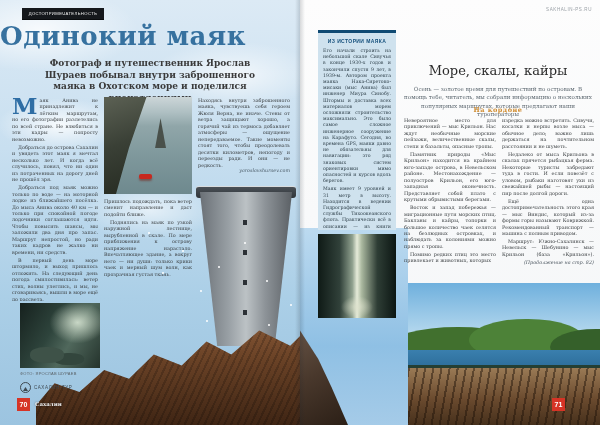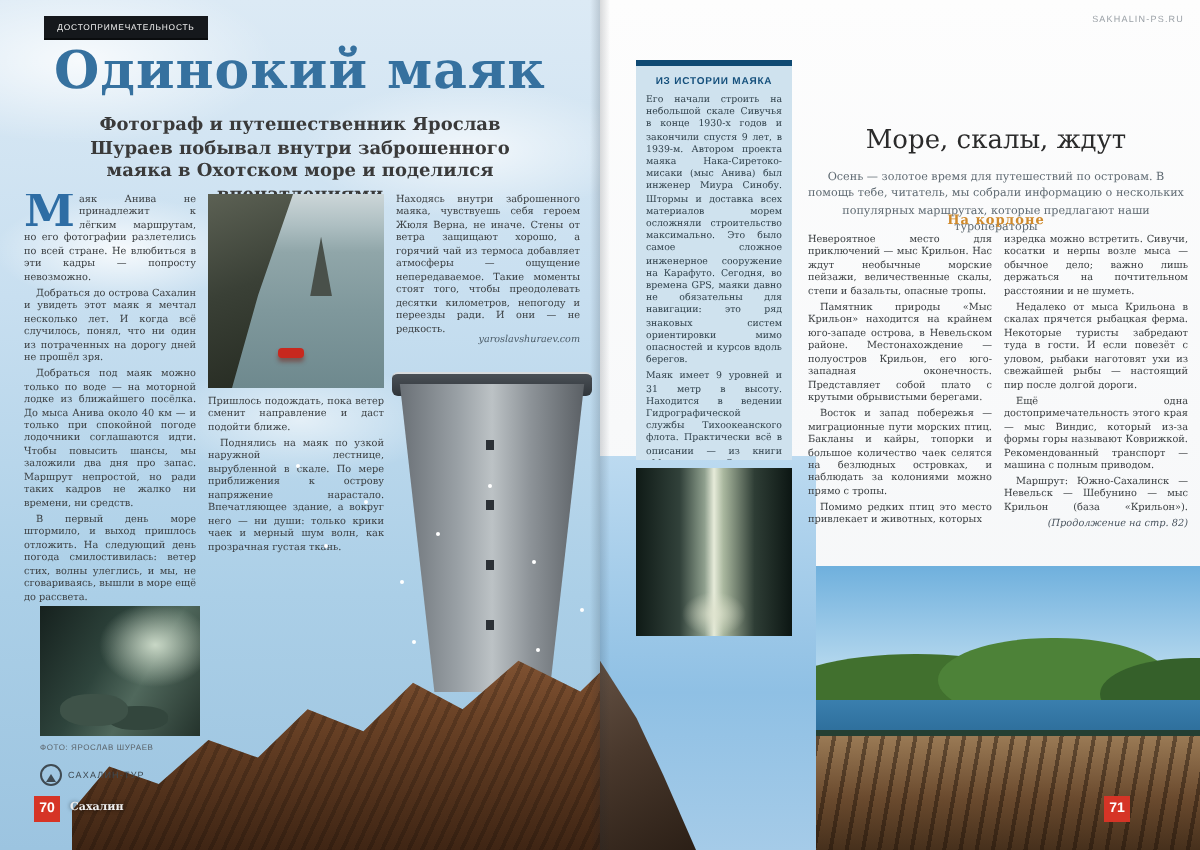--- a/index.html
+++ b/index.html
@@ -10,21 +10,21 @@
   
   .clouds{left:0;top:0;width:300px;height:270px;
     background:
       radial-gradient(90px 38px at 60px 125px,rgba(255,255,255,.85),transparent 70%),
       radial-gradient(120px 48px at 235px 75px,rgba(255,255,255,.7),transparent 70%),
       radial-gradient(100px 42px at 150px 210px,rgba(255,255,255,.6),transparent 70%),
       radial-gradient(140px 60px at 40px 30px,rgba(255,255,255,.8),transparent 70%);}
   .tag-bar{left:22px;top:8px;width:82px;height:11px;background:#15181c;color:#f2f2f2;
     font-family:"Liberation Sans",sans-serif;font-size:4.2px;letter-spacing:.4px;
     display:flex;align-items:center;justify-content:center;border-bottom:1px solid #0a0c0e;}
-  .l-title{left:0;top:21px;width:300px;text-align:center;font-size:26px;font-weight:bold;
+  .l-title{left:0;top:21px;width:300px;text-align:left;font-size:26px;font-weight:bold;
     color:#36719f;letter-spacing:.5px;}
   .l-sub{left:28px;top:58px;width:244px;text-align:center;font-size:9px;font-weight:bold;
     color:#3a3a3a;line-height:1.28;}
   .bodycol{font-size:4.9px;line-height:1.32;text-align:justify;color:#3c4043;}
   .bodycol p{margin:0 0 1.5px;text-indent:6px;}
   .bodycol p.noind{text-indent:0;}
   .dropcap{float:left;font-size:23px;line-height:17px;font-weight:bold;color:#2e6da4;
     padding-right:2px;}
   .lcol1{left:12px;top:97px;width:86px;height:204px;overflow:hidden;}
   .lcol2{left:104px;top:198px;width:88px;height:134px;overflow:hidden;}
@@ -195,21 +195,21 @@
 
   <div class="abs brand">SAKHALIN-PS.RU</div>
 
   <div class="abs history">
     <h3>ИЗ ИСТОРИИ МАЯКА</h3>
     <p>Его начали строить на небольшой скале Сивучья в конце 1930-х годов и закончили спустя 9 лет, в 1939-м. Автором проекта маяка Нака-Сиретоко-мисаки (мыс Анива) был инженер Миура Синобу. Штормы и доставка всех материалов морем осложняли строительство максимально. Это было самое сложное инженерное сооружение на Карафуто. Сегодня, во времена GPS, маяки давно не обязательны для навигации: это ряд знаковых систем ориентировки мимо опасностей и курсов вдоль берегов.</p>
     <p>Маяк имеет 9 уровней и 31 метр в высоту. Находится в ведении Гидрографической службы Тихоокеанского флота. Практически всё в описании — из книги «Маяки Сахалина», наследия исследователя острова Игоря Самарина. Туроператоры предлагают посещение: организованные платные экскурсии.</p>
   </div>
   <div class="abs photo-corridor"></div>
 
-  <div class="abs r-sub">Море, скалы, ждут</div>
+  <div class="abs r-sub">Море, скалы, кайры</div>
   <div class="abs lede">Осень — золотое время для путешествий по островам. В помощь тебе, читатель, мы собрали информацию о нескольких популярных маршрутах, которые предлагают наши туроператоры</div>
   <div class="abs sec-head">На кордоне</div>
 
   <div class="abs bodycol rcol1">
     <p class="noind">Невероятное место для приключений — мыс Крильон. Нас ждут необычные морские пейзажи, величественные скалы, степи и базальты, опасные тропы.</p>
     <p>Памятник природы «Мыс Крильон» находится на крайнем юго-западе острова, в Невельском районе. Местонахождение — полуостров Крильон, его юго-западная оконечность. Представляет собой плато с крутыми обрывистыми берегами.</p>
     <p>Восток и запад побережья — миграционные пути морских птиц. Бакланы и кайры, топорки и большое количество чаек селятся на безлюдных островках, и наблюдать за колониями можно прямо с тропы.</p>
     <p>Помимо редких птиц это место привлекает и животных, которых</p>
   </div>
   <div class="abs bodycol rcol2">

